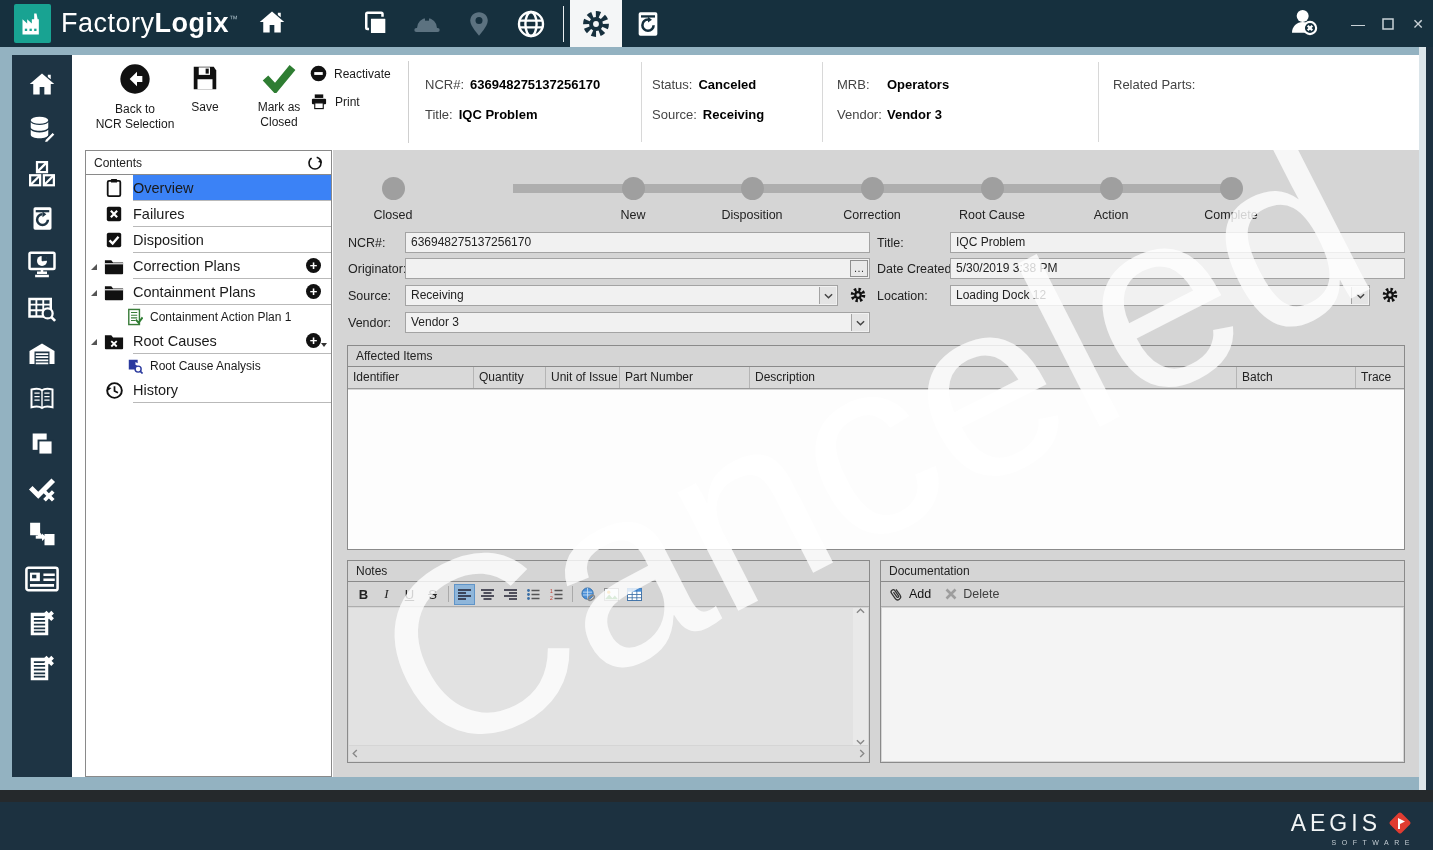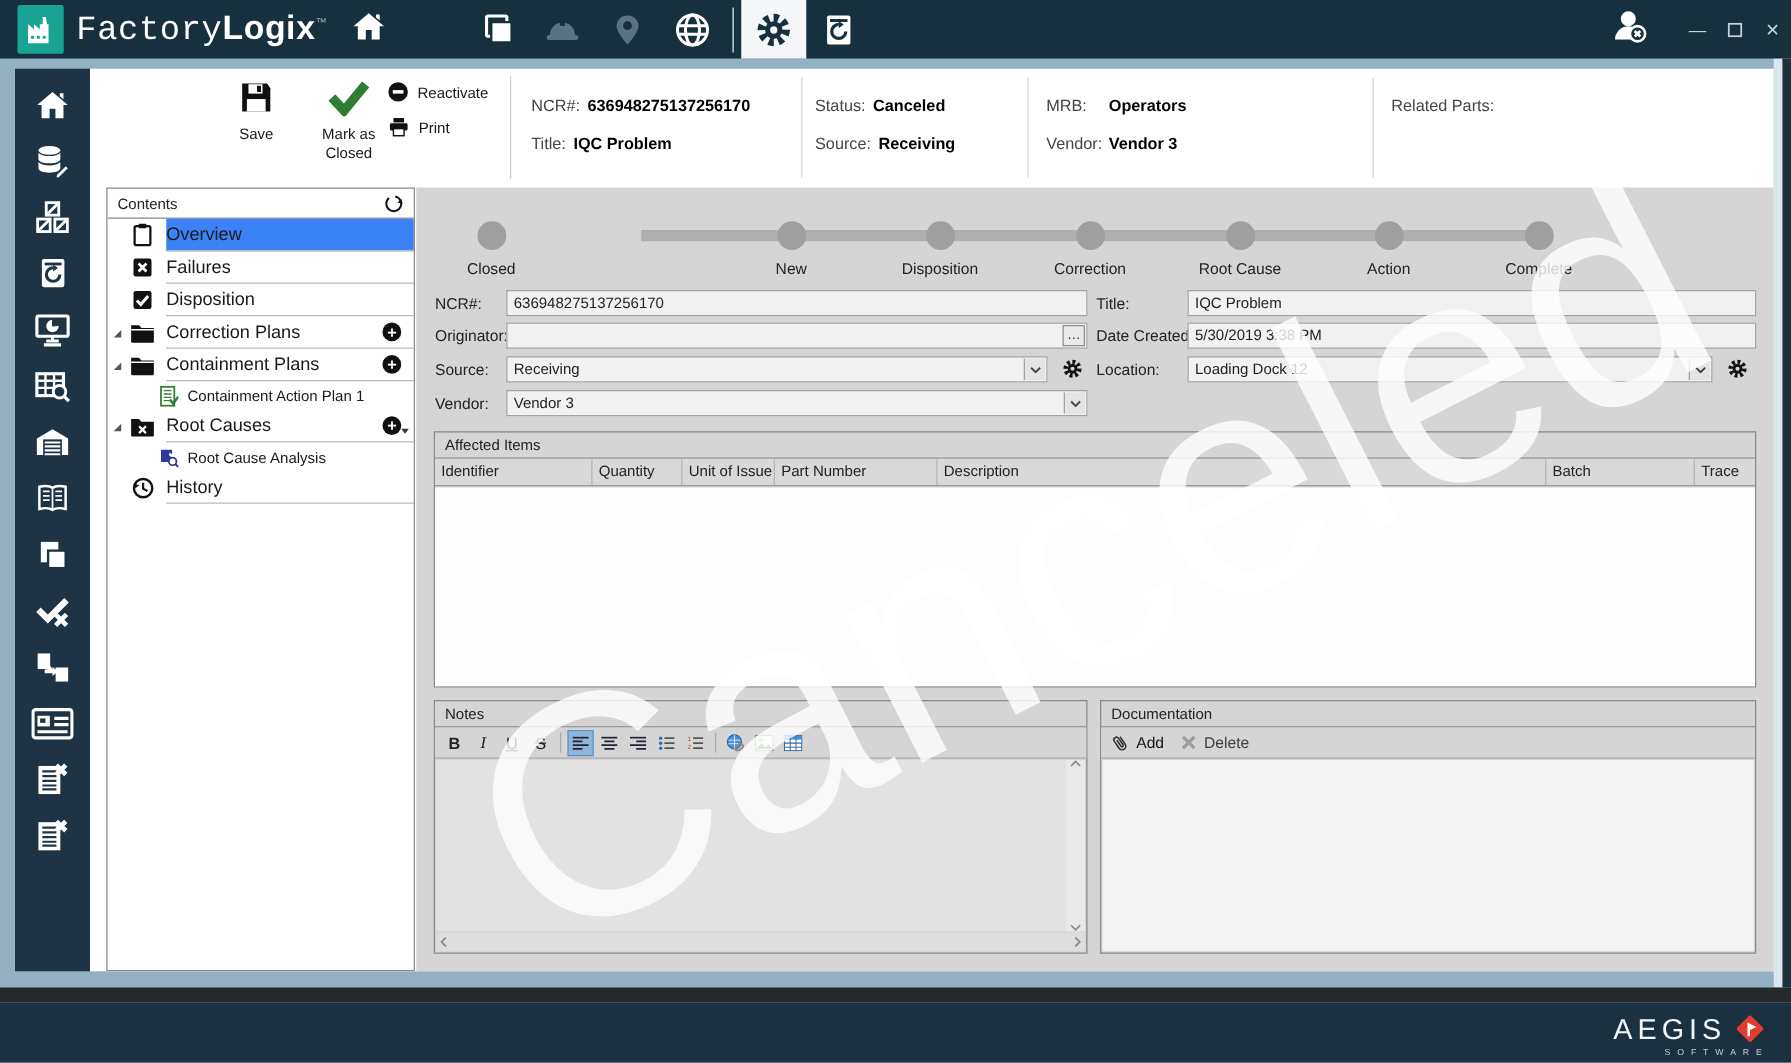--- a/index.html
+++ b/index.html
@@ -5,21 +5,21 @@
   * { margin:0; padding:0; box-sizing:border-box; }
   html,body { width:1433px; height:850px; overflow:hidden;
     font-family:"Liberation Sans", sans-serif; background:#93b2c1; }
 
   
   #titlebar { position:absolute; left:0; top:0; width:1433px; height:47px;
     background:#16303e; display:flex; align-items:center; color:#fff; }
   #logo-box { width:37px; height:39px; background:#18a392; margin:0 10px 0 14px;
     display:flex; align-items:center; justify-content:center; border-radius:2px; }
   .brand { font-size:27px; letter-spacing:.5px; }
-  .brand .light { font-weight:300;font-family:Liberation Mono, monospace; }
+  .brand .light { font-weight:300; }
   .brand .bold { font-weight:bold; }
   .brand sup { font-size:9px; color:#9fb3bd; }
   #home-top { margin-left:18px; }
   #topbar-icons { display:flex; align-items:center; margin-left:62px; height:47px; }
   .tb-ic { width:52px; height:47px; display:flex; align-items:center; justify-content:center; }
   .tb-div { width:1px; height:36px; background:#e8eef1; margin:0 6px; }
   .tb-ic.active { background:#f4f6f7; }
   #win-controls { position:absolute; right:0; top:0; height:47px; display:flex; align-items:center; }
   .win-btn { width:30px; height:30px; color:#c9d2d7; font-size:14px; display:flex;
     align-items:center; justify-content:center; }
@@ -321,20 +321,27 @@
       <svg width="30" height="30" viewBox="0 0 24 24">
         <rect x="3" y="3" width="14" height="18" fill="#fff"></rect>
         <path d="M5.5 6.5 h9 M5.5 9.5 h9 M5.5 12.5 h9 M5.5 15.5 h9 M5.5 18 h9" stroke="#1e3444" stroke-width="1.4"></path>
         <path d="M14.5 2.5 l6 6 M20.5 2.5 l-6 6" stroke="#fff" stroke-width="3"></path>
       </svg>
     </div>
   </div>
 
   <div id="content">
 
+    <div class="tool-btn" style="left:18px; top:8px; width:90px;">
+      <svg width="32" height="32" viewBox="0 0 24 24">
+        <circle cx="12" cy="12" r="11" fill="#111"></circle>
+        <path d="M13.5 6.5 L8 12 l5.5 5.5 v-3.2 h4 v-4.6 h-4 z" fill="#fff"></path>
+      </svg>
+      <div class="lbl"><span>Back to</span><br><span>NCR Selection</span></div>
+    </div>
     <div class="tool-btn" style="left:103px; top:8px; width:60px;">
       <svg width="30" height="30" viewBox="0 0 24 24">
         <path d="M3 3 h16 l2 3 v15 H3 z" fill="#111"></path>
         <rect x="7" y="3.5" width="9" height="6" fill="#fff"></rect>
         <rect x="12.5" y="4.5" width="2.5" height="4" fill="#111"></rect>
         <rect x="6" y="13" width="12" height="8" fill="#fff"></rect>
       </svg>
       <div class="lbl"><span>Save</span></div>
     </div>
     <div class="tool-btn" style="left:176px; top:8px; width:62px;">

